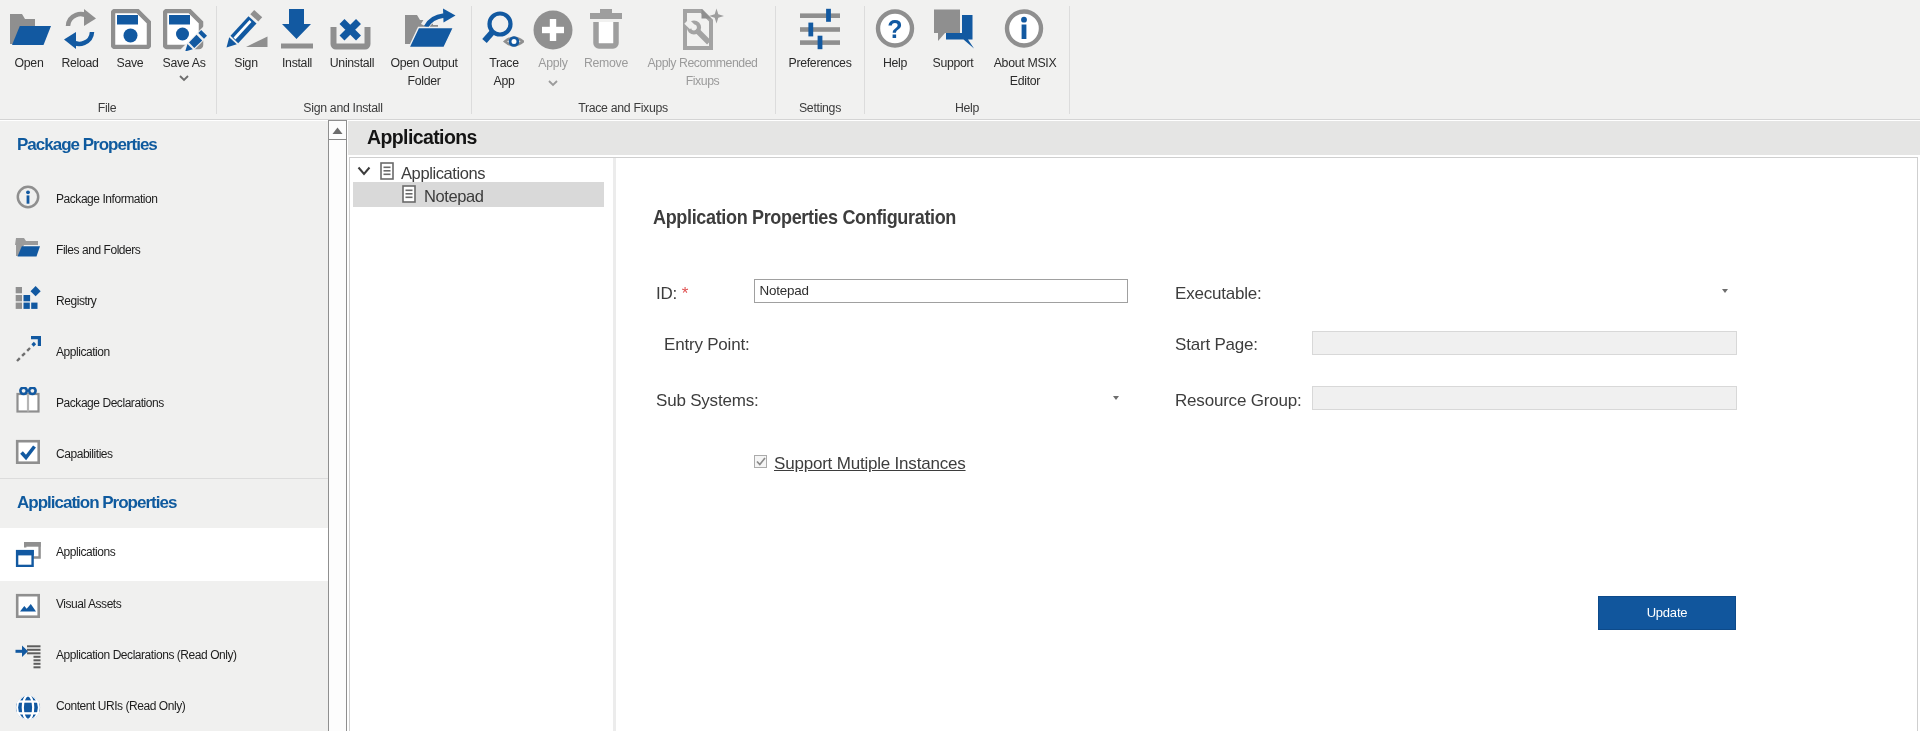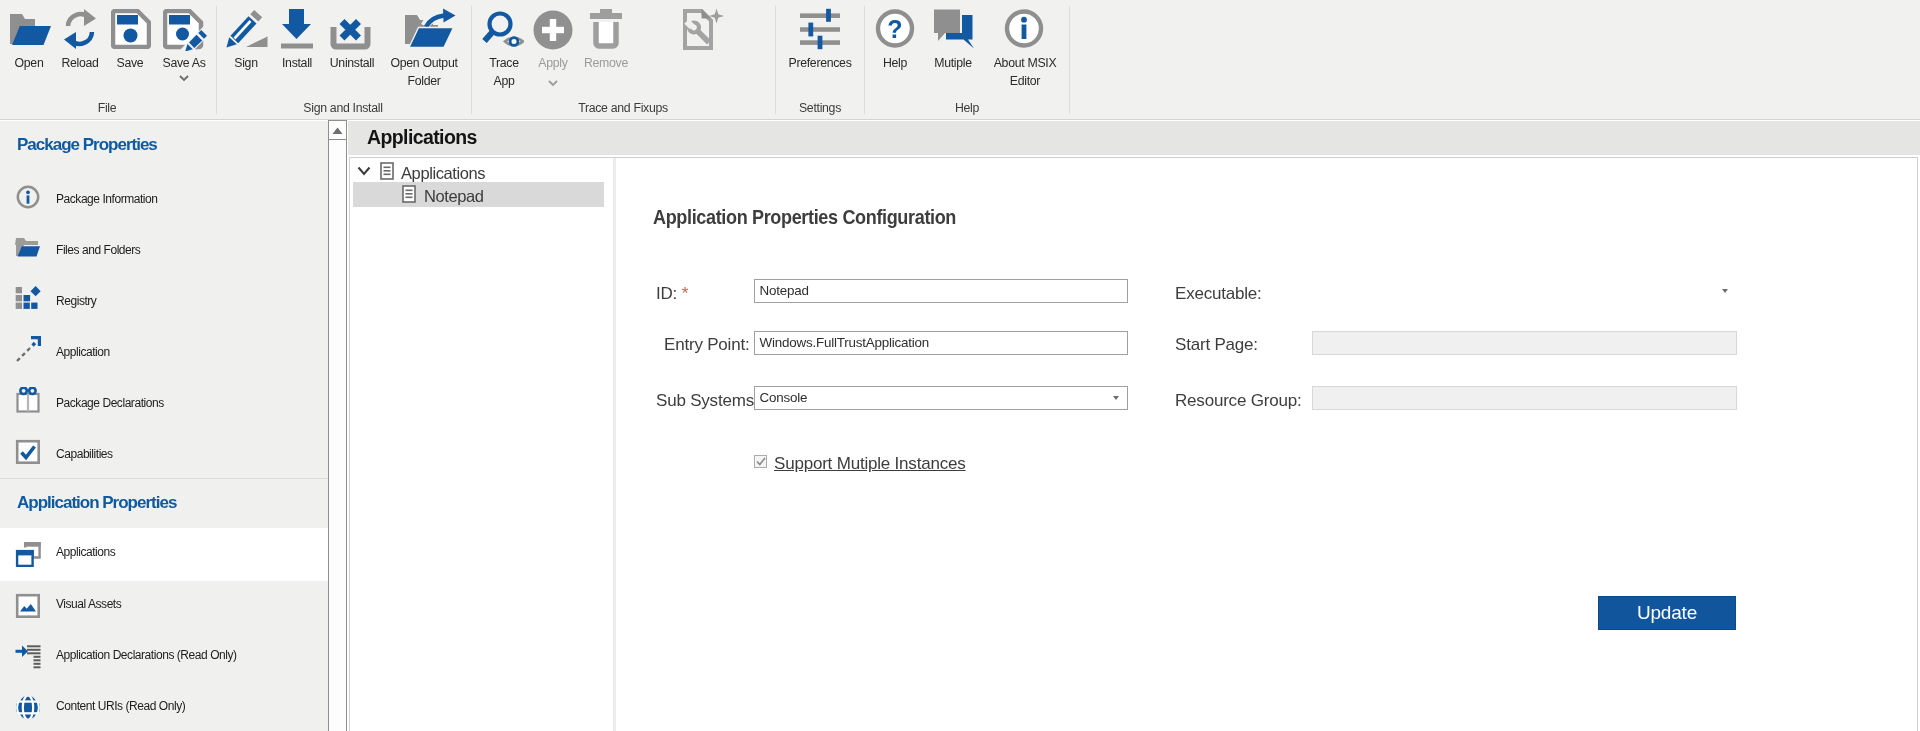--- a/index.html
+++ b/index.html
@@ -35,21 +35,21 @@
   .treerow2sel { position:absolute; left:353px; top:182px; width:251px; height:25px; background:#d9d9d9; }
   .treerow2 { position:absolute; left:424px; top:186.5px; font-size:16.5px; letter-spacing:-0.4px; color:#3c3c3c; }
 
   
   #formtitle { position:absolute; left:653px; top:204.5px; font-size:20.5px; font-weight:bold; color:#3d3d3d; letter-spacing:-0.4px; transform:scaleX(0.88); transform-origin:0 0; white-space:nowrap; }
   .flabel { position:absolute; font-size:17px; letter-spacing:-0.2px; color:#3d3d3d; white-space:nowrap; }
   .finput { position:absolute; height:24px; background:#fff; border:1px solid #a0a0a0; font-size:13.4px; letter-spacing:-0.2px; color:#2e2e2e; line-height:21.5px; padding-left:4.5px; white-space:nowrap; overflow:hidden; }
   .finput.dis { background:#f0f0f0; border:1px solid #d8d8d8; }
   .combo-arrow { position:absolute; width:0; height:0; border-left:3.5px solid transparent; border-right:3.5px solid transparent; border-top:4px solid #6d6d6d; }
 
-  #updatebtn { position:absolute; left:1598px; top:596px; width:138px; height:34px; background:#11569d; border:1px solid #0d4a8a; color:#fff; font-size:19px; text-align:center; line-height:32px; letter-spacing:-0.2px; }
+  #updatebtn { position:absolute; left:1598px; top:596px; width:138px; height:34px; background:#11569d; border:1px solid #0d4a8a; color:#fff; font-size:13px; text-align:center; line-height:32px; letter-spacing:-0.2px; }
 
   .ck { position:absolute; left:754px; top:455px; width:13px; height:13px; background:#f5f5f5; border:1px solid #ababab; }
 </style>
 </head>
 <body>
 <div id="page">
 
   <div id="ribbon"></div>
   <div class="rsep" style="left:216px"></div>
   <div class="rsep" style="left:471px"></div>
@@ -151,20 +151,22 @@
   <div class="rlabel dis" style="left:546px;width:120px">Remove</div>
 
   <svg class="abs" style="left:681px;top:8px" width="44" height="42" viewBox="0 0 44 42">
     <path d="M4,3 H20.5 L30,12.5 V40 H4 z" fill="none" stroke="#a3a3a3" stroke-width="4"></path>
     <polygon points="20.5,1 30,10.5 20.5,10.5" fill="#8f8f8f"></polygon>
     <polygon points="35.5,0.5 37.3,6.2 43,8 37.3,9.8 35.5,15.5 33.7,9.8 28,8 33.7,6.2" fill="#9e9e9e"></polygon>
     <path d="M15,21.5 L28,34.5" stroke="#a3a3a3" stroke-width="5.5"></path>
     <circle cx="13" cy="19.5" r="5" fill="none" stroke="#a3a3a3" stroke-width="4.2"></circle>
     <rect x="4.5" y="13" width="8" height="6.5" fill="#f1f1f0" transform="rotate(45 8.5 16.2)"></rect>
   </svg>
+  <div class="rlabel dis" style="left:622px;width:161px;letter-spacing:-0.45px">Apply Recommended
+Fixups</div>
 
   <svg class="abs" style="left:800px;top:8px" width="40" height="42" viewBox="0 0 40 42">
     <rect x="0" y="5.4" width="40" height="4.6" fill="#8f8f8f"></rect>
     <rect x="0" y="19.2" width="40" height="4.6" fill="#8f8f8f"></rect>
     <rect x="0" y="32.3" width="40" height="4.6" fill="#8f8f8f"></rect>
     <rect x="26.1" y="0.8" width="4.8" height="13" fill="#1259a1"></rect>
     <rect x="8.4" y="14.6" width="4.8" height="13.8" fill="#1259a1"></rect>
     <rect x="17.6" y="27.7" width="4.8" height="13.5" fill="#1259a1"></rect>
   </svg>
   <div class="rlabel" style="left:760px;width:120px">Preferences</div>
@@ -172,21 +174,21 @@
   <svg class="abs" style="left:875px;top:9px" width="40" height="40" viewBox="0 0 40 40">
     <circle cx="20" cy="19.5" r="17" fill="#fff" stroke="#8f8f8f" stroke-width="4.4"></circle>
     <text x="20" y="28.5" text-anchor="middle" font-family="Liberation Sans" font-size="25" font-weight="bold" fill="#1259a1">?</text>
   </svg>
   <div class="rlabel" style="left:835px;width:120px">Help</div>
 
   <svg class="abs" style="left:932px;top:9px" width="42" height="40" viewBox="0 0 42 40">
     <path d="M2,0.5 H28 V24 H13 L6,32 V24 H2 z" fill="#8f8f8f"></path>
     <path d="M30,6 H40.5 V30.5 H36 L42,39.5 L31.5,30.5 H14 V24 H30 z" fill="#1259a1"></path>
   </svg>
-  <div class="rlabel" style="left:893px;width:120px">Mutiple</div>
+  <div class="rlabel" style="left:893px;width:120px">Support</div>
 
   <svg class="abs" style="left:1004px;top:9px" width="40" height="40" viewBox="0 0 40 40">
     <circle cx="20" cy="19.5" r="17" fill="#fff" stroke="#8f8f8f" stroke-width="4.4"></circle>
     <circle cx="20" cy="10.7" r="2.9" fill="#1259a1"></circle>
     <rect x="17.6" y="15.5" width="4.8" height="14.5" fill="#1259a1"></rect>
   </svg>
   <div class="rlabel" style="left:965px;width:120px">About MSIX
 Editor</div>
 
   <div class="rgroup" style="left:47px;width:120px">File</div>
@@ -316,23 +318,21 @@
     <rect x="3.5" y="8" width="7" height="1.6" fill="#6a6a6a"></rect>
     <rect x="3.5" y="11.5" width="7" height="1.6" fill="#6a6a6a"></rect>
   </svg>
   <div class="treerow2">Notepad</div>
 
   <div id="formtitle">Application Properties Configuration</div>
 
   <div class="flabel" style="left:656px; top:283.5px;">ID: <span style="color:#e05252">*</span></div>
   <div class="finput" style="left:754px; top:279px; width:374px;">Notepad</div>
   <div class="flabel" style="left:656px; top:335px;margin-left:8px;">Entry Point:</div>
-  <div class="finput" style="left:754px; top:331px; width:374px;">Windows.FullTrustApplication</div>
   <div class="flabel" style="left:656px; top:391px;">Sub Systems:</div>
-  <div class="finput" style="left:754px; top:386px; width:374px;">Console</div>
   <div class="combo-arrow" style="left:1113px; top:396px;"></div>
 
   <div class="flabel" style="left:1175px; top:283.5px;">Executable:</div>
   <div class="combo-arrow" style="left:1722px; top:289px;"></div>
   <div class="flabel" style="left:1175px; top:335px;">Start Page:</div>
   <div class="finput dis" style="left:1312px; top:331px; width:425px;"></div>
   <div class="flabel" style="left:1175px; top:391px;">Resource Group:</div>
   <div class="finput dis" style="left:1312px; top:386px; width:425px;"></div>
 
   <div class="ck"></div>

